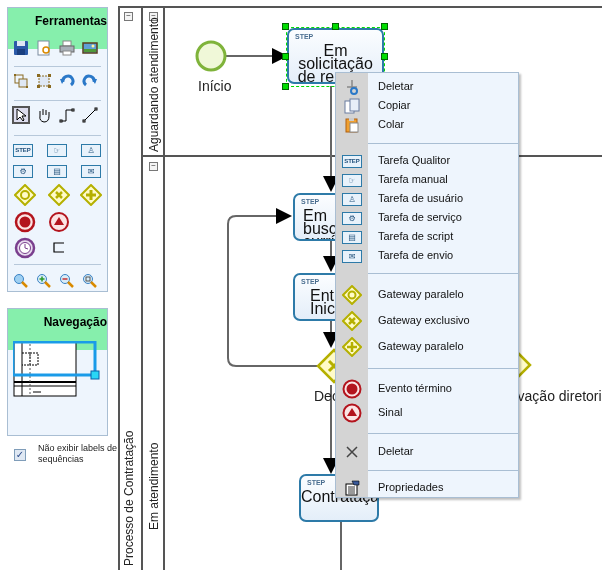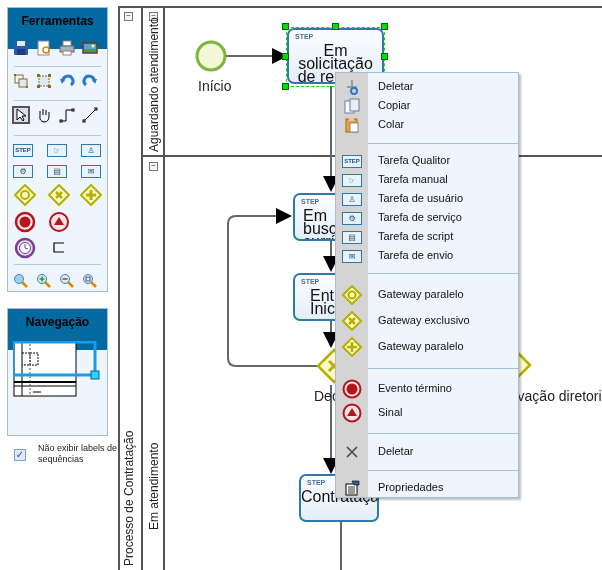--- a/index.html
+++ b/index.html
@@ -1,20 +1,20 @@
 <!DOCTYPE html>
 <html><head>
 <meta charset="utf-8">
 <style>
   * { box-sizing: border-box; margin: 0; padding: 0; }
   body { width: 602px; height: 570px; background: #ffffff; font-family: "Liberation Sans", sans-serif; font-size: 11px; color: #000; position: relative; overflow: hidden; }
 
   
   .panel { position: absolute; left: 7px; width: 101px; border: 1px solid #a9bed3; background: #eef5fd; }
-  .panel-title { height: 41px; background: #0369a1; font-weight: bold; font-size: 12px; text-align: center; line-height: 26px; color: #000; }
+  .panel-title { height: 41px; background: #86efac; font-weight: bold; font-size: 12px; text-align: right; line-height: 26px; color: #000; }
   #tools { top: 7px; height: 285px; }
   #nav { top: 308px; height: 128px; }
   .tool-row { position: absolute; left: 0; width: 100%; height: 22px; }
   .tool { position: absolute; width: 18px; height: 18px; display: flex; align-items: center; justify-content: center; }
   .sep { position: absolute; left: 6px; right: 6px; height: 1px; background: #b7c8da; }
 
   .nav-box { position: absolute; left: 5px; top: 32px; width: 90px; height: 90px; }
 
   .chk-wrap { position: absolute; left: 12px; top: 443px; width: 96px; }
   .chk { position: absolute; left: 2px; top: 6px; width: 12px; height: 12px; border: 1px solid #7f9db9; background: #dfe8f3; font-size: 10px; line-height: 10px; text-align: center; color: #2a4a8a; }

